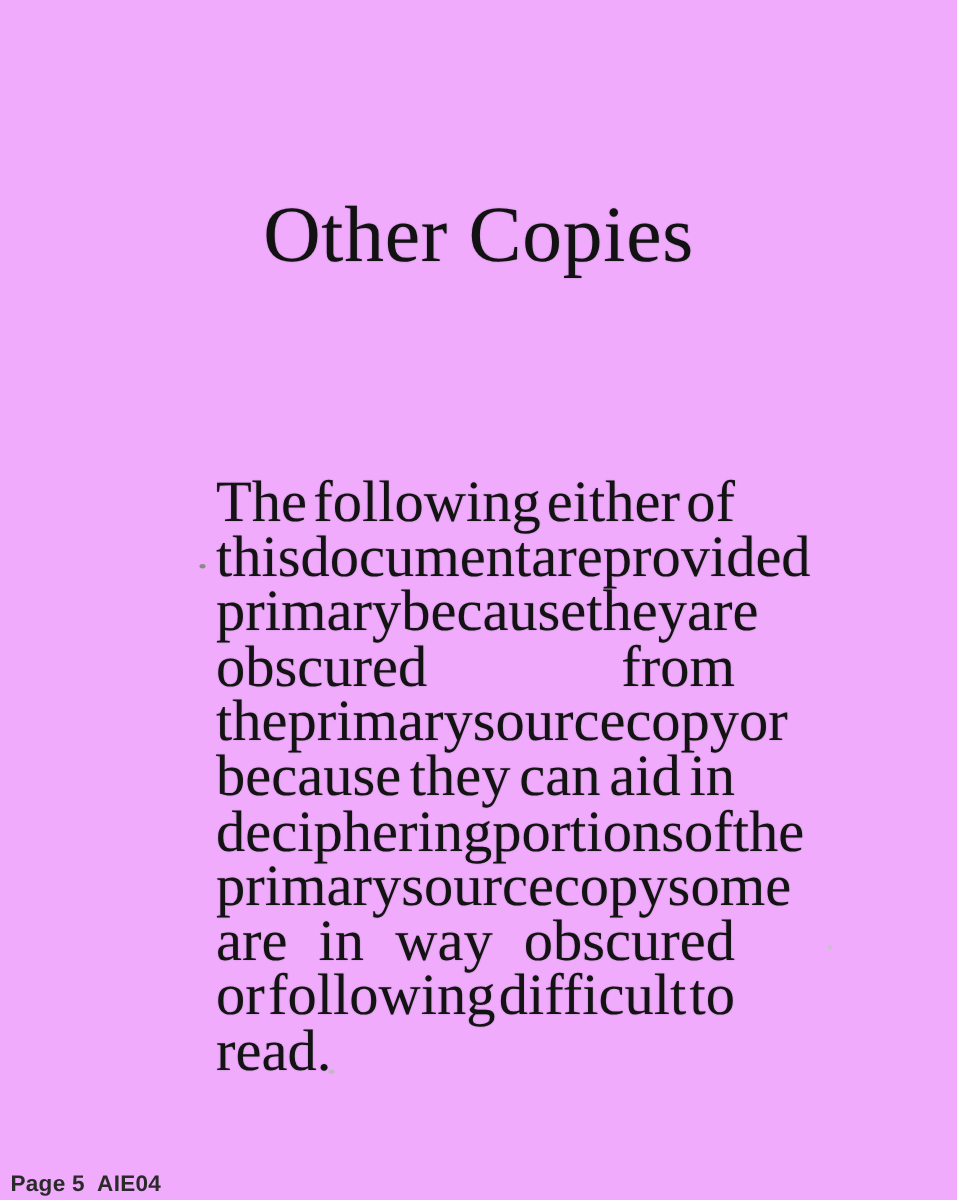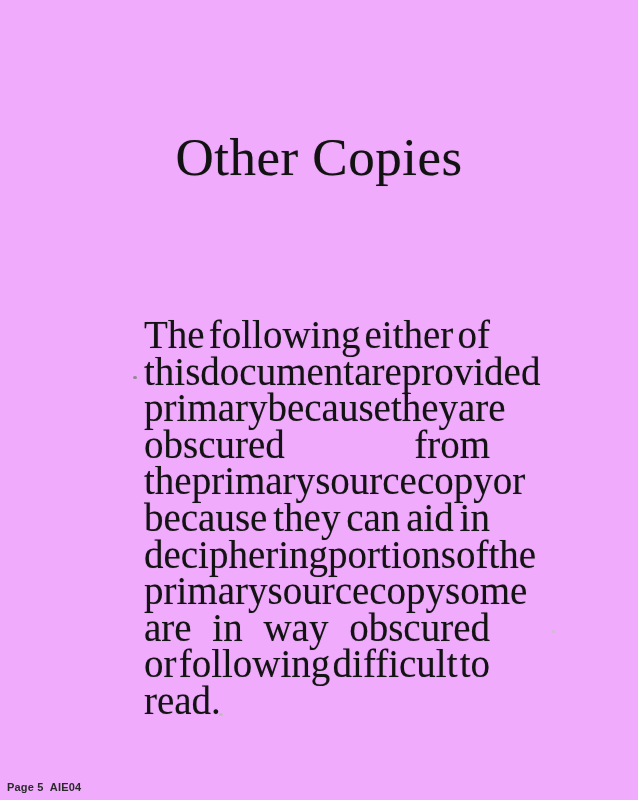--- a/index.html
+++ b/index.html
@@ -46,21 +46,21 @@
     justify-content: space-between;
     white-space: pre;
     height: 36.6px;
   }
   .jline span { display: inline-block; }
   .footer {
     position: absolute;
     top: 781px;
     left: 7px;
     font-family: "Liberation Sans", "DejaVu Sans", sans-serif;
-    font-size: 11px;
+    font-size: 15px;
     font-weight: 700;
     letter-spacing: 0.2px;
     color: #2a2a2a;
     white-space: pre;
   }
   .speck {
     position: absolute;
     border-radius: 50%;
     background: #9a9a9a;
   }

